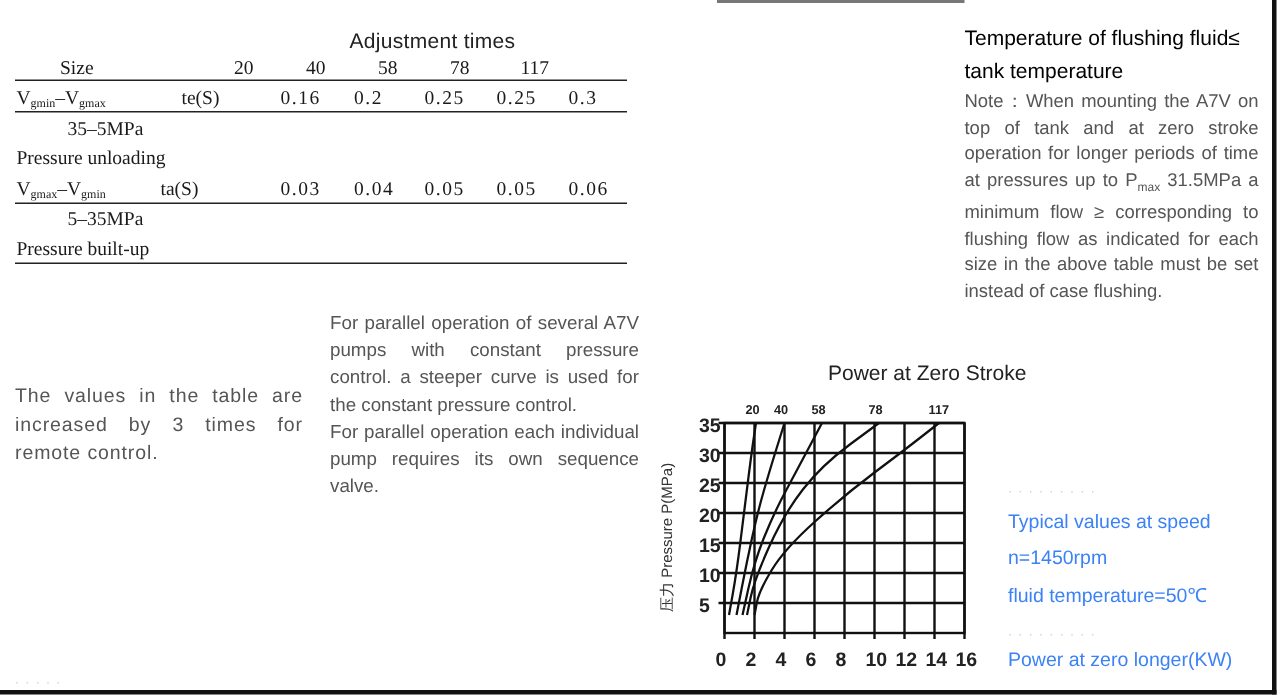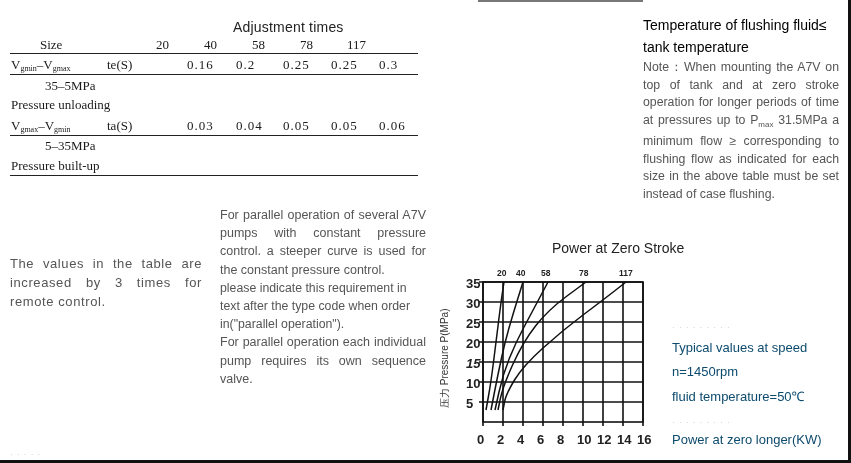--- a/index.html
+++ b/index.html
@@ -25,21 +25,21 @@
   .para { font-size: 12.5px; line-height: 18px; color: #555; }
   .just { text-align: justify; text-align-last: left; }
   .note-title { font-size: 14px; line-height: 22px; color: #000000; }
   .faded { color: #ccc; font-size: 8px; letter-spacing: 1px; }
 
   
   .chart-title { left: 552px; top: 240px; font-size: 14px; color: #222; }
   .tick { font-size: 13px; font-weight: bold; color: #222; text-align: center; }
   .curve-label { font-size: 8.5px; font-weight: bold; color: #222; }
   .ylabel { left: 438px; top: 408px; transform: rotate(-90deg); transform-origin: left top; font-size: 10px; color: #333; white-space: nowrap; }
-  .side-text { font-size: 13px; color: #0c4a6e; }
+  .side-text { font-size: 13px; color: #3b82f6; }
 </style>
 </head>
 <body>
 
 <div class="abs frame-bottom"></div>
 <div class="abs frame-right"></div>
 <div class="abs top-rule"></div>
 
 <div>
   <div class="abs tbl-caption">Adjustment times</div>
@@ -48,21 +48,21 @@
   <div class="abs cell serif" style="left:156px; top:37px;">20</div>
   <div class="abs cell serif" style="left:204px; top:37px;">40</div>
   <div class="abs cell serif" style="left:252px; top:37px;">58</div>
   <div class="abs cell serif" style="left:300px; top:37px;">78</div>
   <div class="abs cell serif" style="left:347px; top:37px;">117</div>
   <div class="abs rule" style="left:10px; top:53px; width:408px;"></div>
 
   <div class="abs cell serif" style="left:11px; top:57px;">
     <span>V</span><sub class="s">gmin</sub>–<span>V</span><sub class="s">gmax</sub>
   </div>
-  <div class="abs cell serif" style="left:107px; top:57px;font-family:Liberation Serif, serif;">te(S)</div>
+  <div class="abs cell serif" style="left:121px; top:57px;font-family:Liberation Serif, serif;">te(S)</div>
   <div class="abs cell serif num" style="left:155px; top:57px;">0.16</div>
   <div class="abs cell serif num" style="left:204px; top:57px;">0.2</div>
   <div class="abs cell serif num" style="left:251px; top:57px;">0.25</div>
   <div class="abs cell serif num" style="left:299px; top:57px;">0.25</div>
   <div class="abs cell serif num" style="left:347px; top:57px;">0.3</div>
   <div class="abs rule" style="left:10px; top:74px; width:408px;"></div>
   <div class="abs cell serif" style="left:45px; top:78px;">35–5MPa</div>
   <div class="abs cell serif" style="left:11px; top:97px;">Pressure unloading</div>
 
   <div class="abs cell serif" style="left:11px; top:118px;">
@@ -77,21 +77,20 @@
   <div class="abs rule" style="left:10px; top:135px; width:408px;"></div>
   <div class="abs cell serif" style="left:45px; top:138px;">5–35MPa</div>
   <div class="abs cell serif" style="left:11px; top:158px;">Pressure built-up</div>
   <div class="abs rule" style="left:10px; top:175px; width:408px;"></div>
 </div>
 
 <div class="abs para just" style="left:10px; top:254px; width:192px; font-size:13px; line-height:19px; letter-spacing:0.6px;">The values in the table are increased by 3 times for remote control.</div>
 
 <div class="abs" style="left:220px; top:206px; width:206px;">
   <div class="para just" style="font-size:12.5px; line-height:18.2px;">For parallel operation of several A7V pumps with constant pressure control. a steeper curve is used for the constant pressure control.</div>
-  <div class="para" style="font-size:12.3px; line-height:18.2px;">please indicate this requirement in text after the type code when order in("parallel operation").</div>
   <div class="para just" style="font-size:12.5px; line-height:18.2px;">For parallel operation each individual pump requires its own sequence valve.</div>
 </div>
 
 <div class="abs" style="left:643px; top:14px; width:196px;">
   <div class="note-title">Temperature of flushing fluid≤</div>
   <div class="note-title">tank temperature</div>
   <div class="para just" style="font-size:12.3px; line-height:17.5px; margin-top:1px;"><span>Note：When mounting the A7V on top of tank and at zero stroke operation for longer periods of time at pressures up to P</span><sub style="font-size:8px;">max</sub><span> 31.5MPa a minimum flow ≥ corresponding to flushing flow as indicated for each size in the above table must be set instead of case flushing.</span></div>
 </div>
 
 <div class="abs chart-title">Power at Zero Stroke</div>
@@ -134,21 +133,21 @@
     <div class="abs tick" style="left: 537px; top: 432px;">6</div>
     <div class="abs tick" style="left: 557px; top: 432px;">8</div>
     <div class="abs tick" style="left: 577px; top: 432px;">10</div>
     <div class="abs tick" style="left: 597px; top: 432px;">12</div>
     <div class="abs tick" style="left: 617px; top: 432px;">14</div>
     <div class="abs tick" style="left: 637px; top: 432px;">16</div>
   </div>
 <div id="yticks">
     <div class="abs tick" style="left: 466px; top: 396px;">5</div>
     <div class="abs tick" style="left: 466px; top: 376px;">10</div>
-    <div class="abs tick" style="left: 466px; top: 356px; font-style: italic;">15</div>
+    <div class="abs tick" style="left: 466px; top: 356px;">15</div>
     <div class="abs tick" style="left: 466px; top: 336px;">20</div>
     <div class="abs tick" style="left: 466px; top: 316px;">25</div>
     <div class="abs tick" style="left: 466px; top: 296px;">30</div>
     <div class="abs tick" style="left: 466px; top: 276px;">35</div>
   </div>
 <div id="curve-labels">
     <div class="abs curve-label" style="left: 497px; top: 268px;">20</div>
     <div class="abs curve-label" style="left: 516px; top: 268px;">40</div>
     <div class="abs curve-label" style="left: 541px; top: 268px;">58</div>
     <div class="abs curve-label" style="left: 579px; top: 268px;">78</div>

